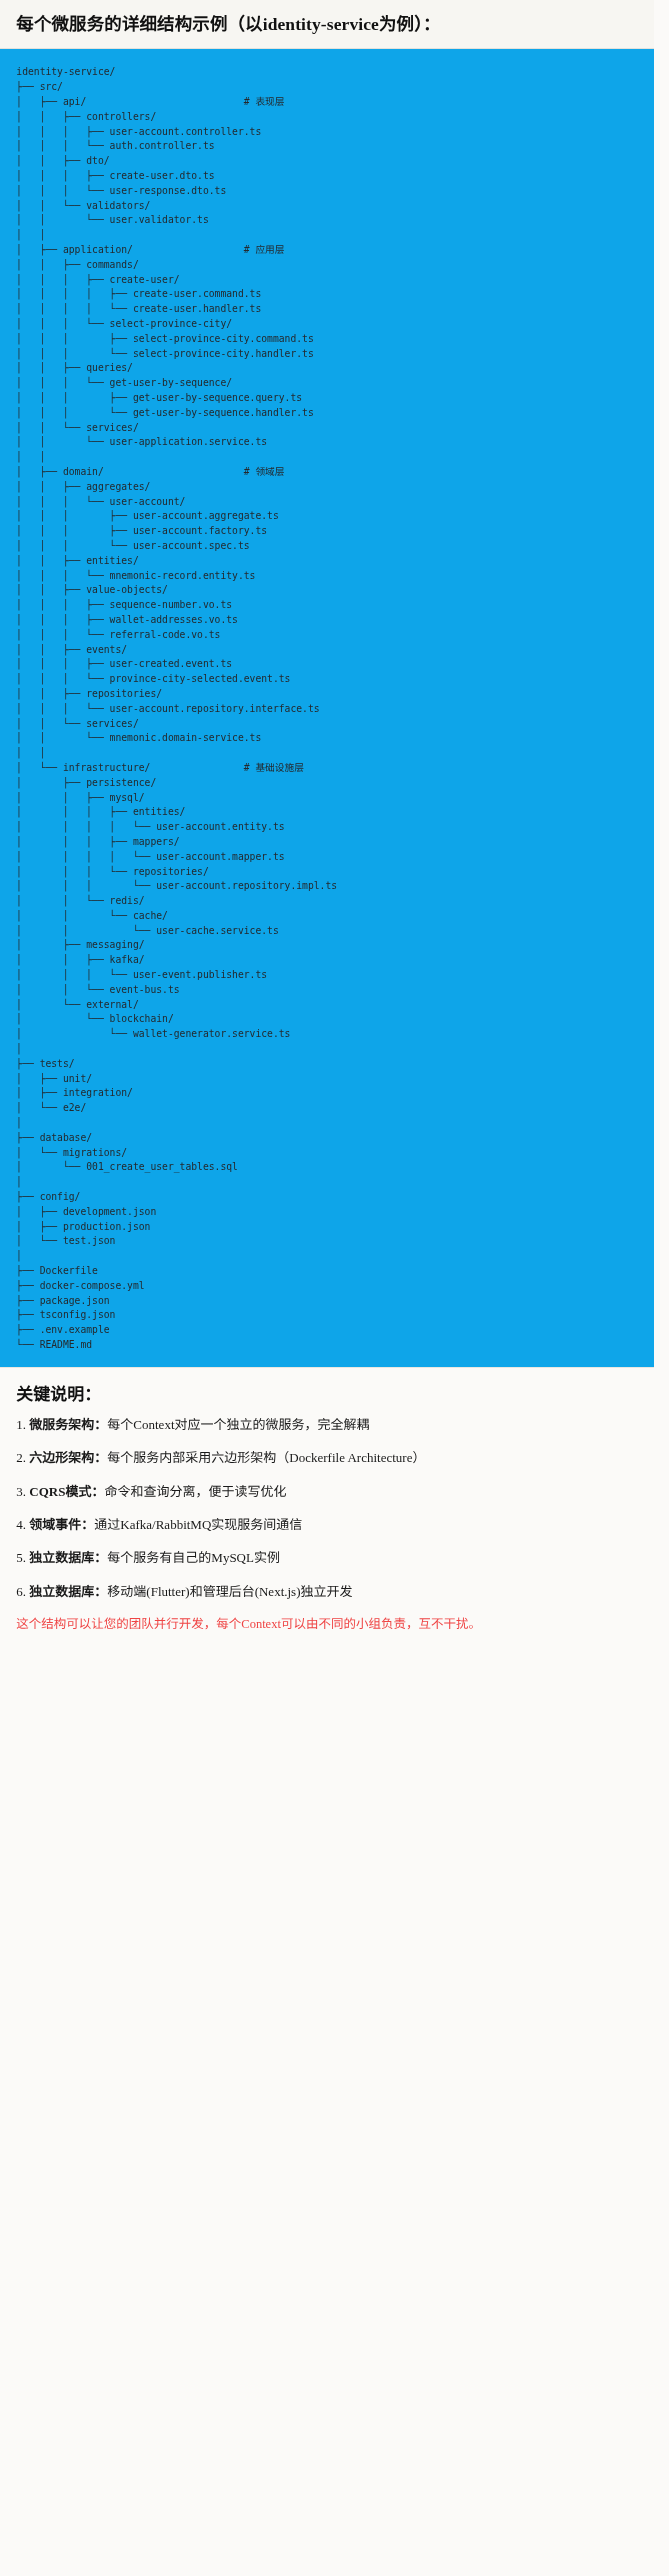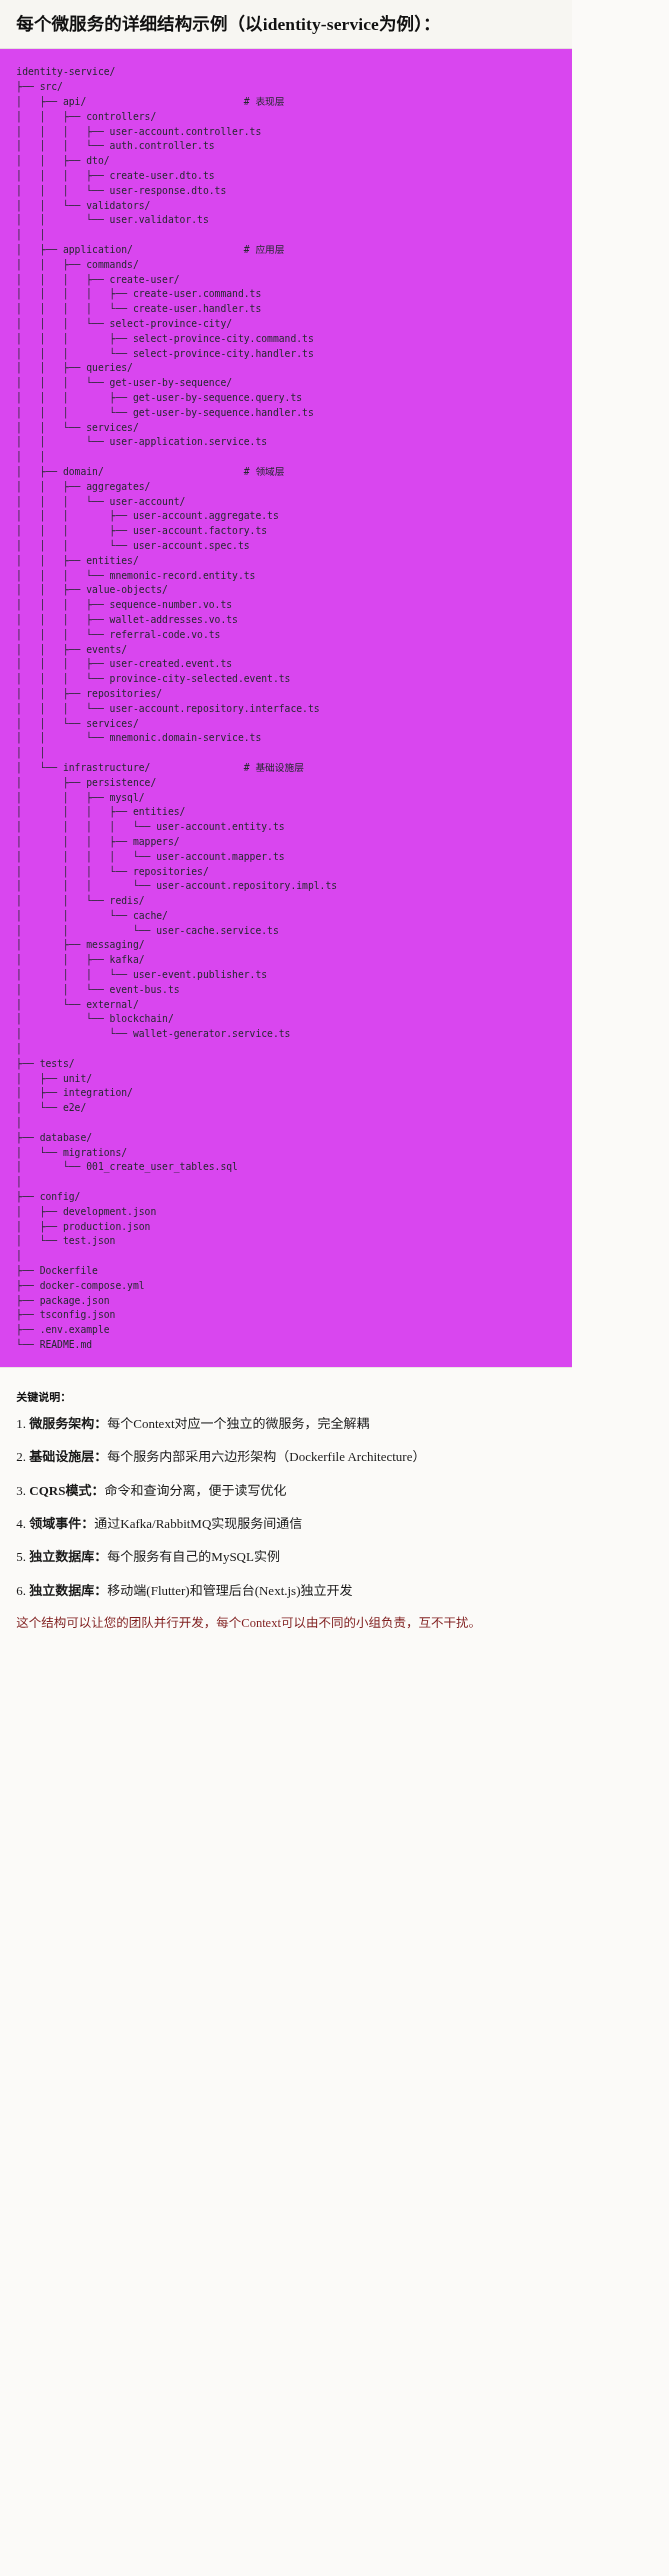--- a/index.html
+++ b/index.html
@@ -8,21 +8,21 @@
     padding: 0;
     background: #fbfaf8;
   }
   body {
     width: 669px;
     font-family: "Liberation Sans", "DejaVu Sans", sans-serif;
     color: #1c1c1c;
     -webkit-font-smoothing: antialiased;
   }
   .page {
-    width: 572px;
+    width: 654px;
     box-sizing: border-box;
   }
 
   
   .doc-header {
     background: #f7f6f2;
     padding: 13.8px 16.3px 12.5px 16.3px;
     border-bottom: 0.6px solid #e3e1db;
     box-sizing: border-box;
   }
@@ -31,21 +31,21 @@
     font-family: "Liberation Serif", "DejaVu Serif", serif;
     font-weight: bold;
     font-size: 17.5px;
     line-height: 1.25;
     letter-spacing: 0.1px;
     color: #111111;
   }
 
   
   .tree-block {
-    background: #d946ef;
+    background: #0ea5e9;
     padding: 16.3px 16.3px 13.8px 16.3px;
     box-sizing: border-box;
     border-bottom: 0.6px solid #e9e7e1;
   }
   .tree-pre {
     margin: 0;
     font-family: "DejaVu Sans Mono", "Liberation Mono", monospace;
     font-size: 9.7px;
     line-height: 14.8px;
     color: #24292e;
@@ -54,24 +54,24 @@
     overflow: visible;
   }
 
   
   .keys-block {
     background: #fbfaf8;
     padding: 12.5px 16.3px 10px 16.3px;
     box-sizing: border-box;
   }
   .keys-title {
-    margin: 8px 0 10px 0;
-    font-family: "Liberation Serif", "DejaVu Serif", serif;
-    font-weight: bold;
-    font-size: 11px;
+    margin: 0 0 10px 0;
+    font-family: "Liberation Serif", "DejaVu Serif", serif;
+    font-weight: bold;
+    font-size: 17px;
     color: #111111;
   }
   .keys-list {
     margin: 0;
     padding: 0;
     list-style: none;
   }
   .keys-list li {
     font-family: "Liberation Serif", "DejaVu Serif", serif;
     font-size: 13px;
@@ -85,21 +85,21 @@
   .keys-list li .term {
     font-weight: bold;
   }
   .keys-list li .sep {
     font-weight: bold;
   }
   .footnote {
     font-family: "Liberation Serif", "DejaVu Serif", serif;
     font-size: 12.5px;
     line-height: 1.5;
-    color: #7f1d1d;
+    color: #ef4444;
     margin: 6.3px 0 0 0;
     padding: 0 0 5px 0;
   }
 </style>
 </head>
 <body>
 
 <div class="page">
 
   <header class="doc-header">
@@ -194,21 +194,21 @@
 ├── tsconfig.json
 ├── .env.example
 └── README.md</pre>
   </section>
 
   <section class="keys-block">
     <h2 class="keys-title">关键说明：</h2>
 
     <ol class="keys-list" id="keys-list">
         <li><span class="idx">1.</span> <span class="term">微服务架构</span><span class="sep">：</span><span class="desc">每个Context对应一个独立的微服务，完全解耦</span></li>
-        <li><span class="idx">2.</span> <span class="term">基础设施层</span><span class="sep">：</span><span class="desc">每个服务内部采用六边形架构（Dockerfile Architecture）</span></li>
+        <li><span class="idx">2.</span> <span class="term">六边形架构</span><span class="sep">：</span><span class="desc">每个服务内部采用六边形架构（Dockerfile Architecture）</span></li>
         <li><span class="idx">3.</span> <span class="term">CQRS模式</span><span class="sep">：</span><span class="desc">命令和查询分离，便于读写优化</span></li>
         <li><span class="idx">4.</span> <span class="term">领域事件</span><span class="sep">：</span><span class="desc">通过Kafka/RabbitMQ实现服务间通信</span></li>
         <li><span class="idx">5.</span> <span class="term">独立数据库</span><span class="sep">：</span><span class="desc">每个服务有自己的MySQL实例</span></li>
         <li><span class="idx">6.</span> <span class="term">独立数据库</span><span class="sep">：</span><span class="desc">移动端(Flutter)和管理后台(Next.js)独立开发</span></li>
       </ol>
 
     <p class="footnote">这个结构可以让您的团队并行开发，每个Context可以由不同的小组负责，互不干扰。</p>
   </section>
 
 </div>

